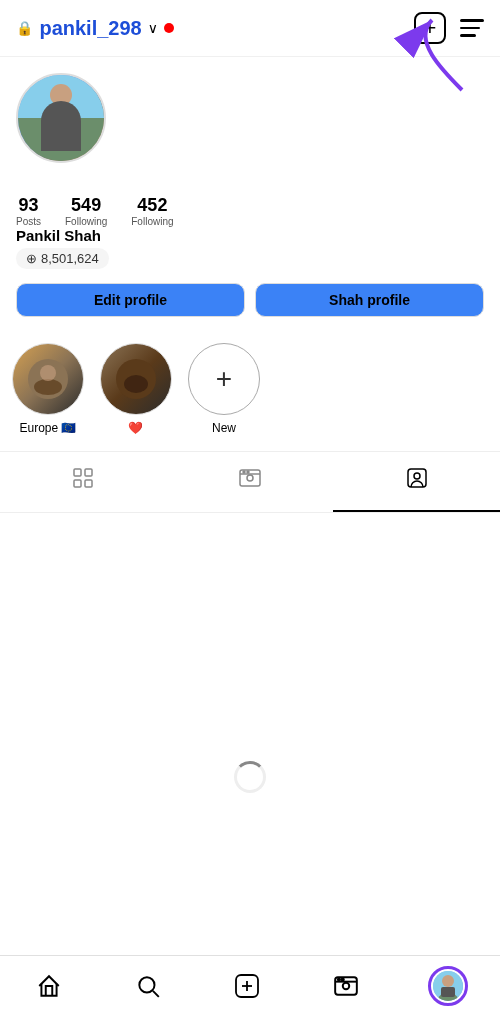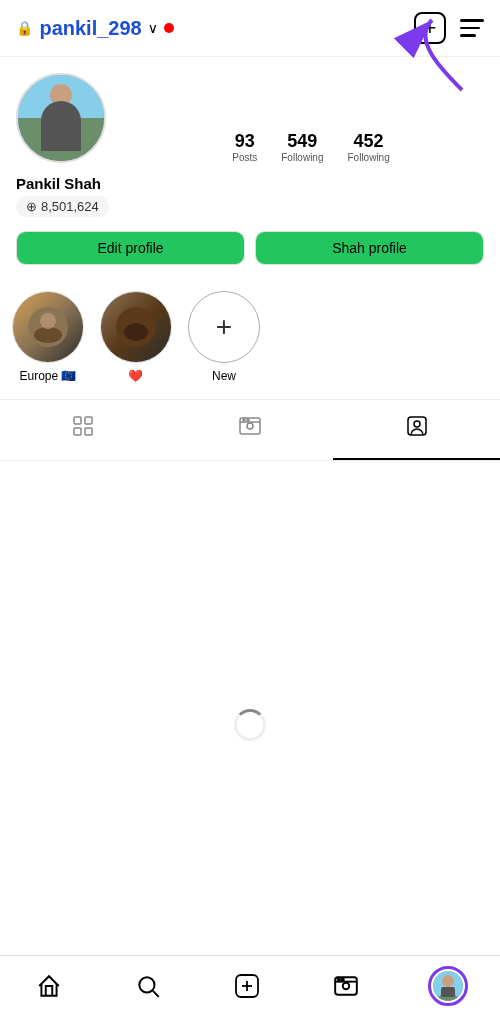--- a/index.html
+++ b/index.html
@@ -58,22 +58,23 @@
     .menu-icon span:nth-child(1) { width: 24px; }
     .menu-icon span:nth-child(2) { width: 20px; }
     .menu-icon span:nth-child(3) { width: 16px; }
 
     
     .profile-section {
       padding: 16px 16px 8px;
     }
     .profile-top {
       display: flex;
-      align-items: flex-end;
+      align-items: flex-start;
       gap: 32px;
+      flex-direction: column;
     }
     .avatar-wrap {
       position: relative;
       width: 90px; height: 90px;
     }
     .avatar-circle {
       width: 90px; height: 90px;
       border-radius: 50%;
       background: linear-gradient(135deg, #87CEEB 0%, #6495ED 40%, #8B7355 70%, #D2B48C 100%);
       overflow: hidden;
@@ -121,21 +122,20 @@
       font-size: 18px;
       font-weight: 700;
       color: #000;
     }
     .stat-label {
       font-size: 10px;
       color: #555;
     }
 
     .profile-info {
-      margin-top: 12px;
     }
     .display-name {
       font-size: 15px;
       font-weight: 700;
       color: #000;
     }
     .threads-badge {
       display: inline-flex;
       align-items: center;
       gap: 4px;
@@ -155,23 +155,23 @@
       display: flex;
       gap: 10px;
       margin-top: 14px;
       padding: 0 0 10px;
     }
     .action-btn {
       flex: 1;
       padding: 8px 12px;
       border: 1.5px solid #ddd;
       border-radius: 10px;
-      background: #22c55e;
+      background: #3b82f6;
       font-size: 14px;
-      font-weight: 400;
+      font-weight: 700;
       color: #000;
       cursor: pointer;
       text-align: center;
     }
 
     
     .highlights-section {
       padding: 8px 12px 12px;
     }
     .highlights-row {

